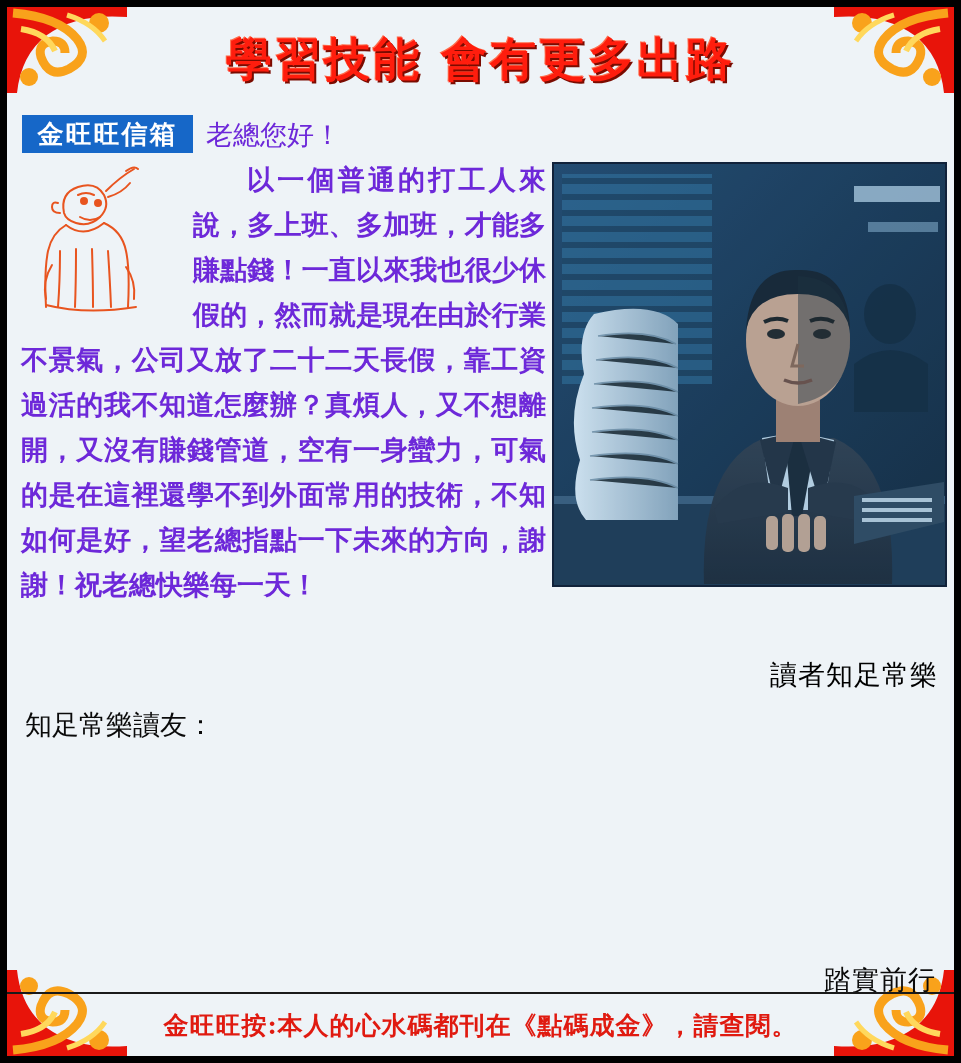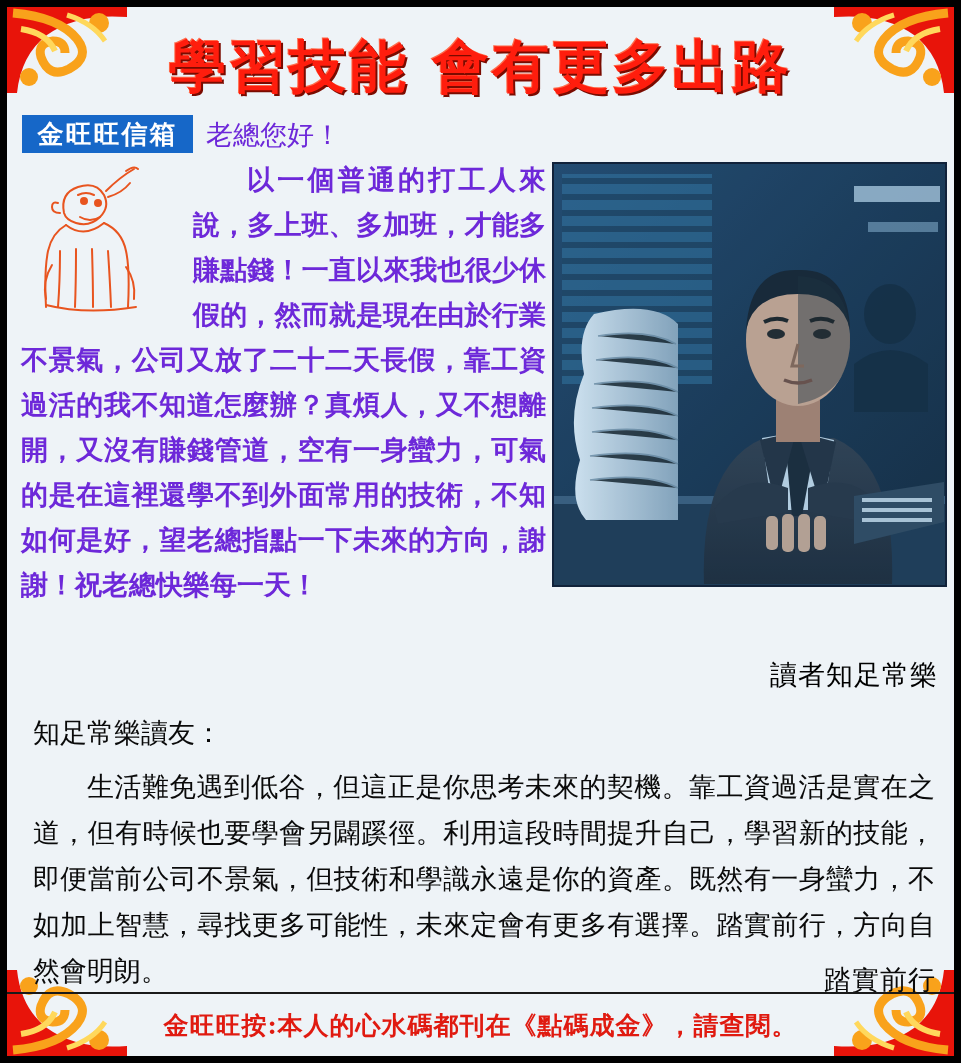--- a/index.html
+++ b/index.html
@@ -41,21 +41,21 @@
   .corner.br { right: 0; bottom: 0; transform: scale(-1, -1); }
 
   .title {
     position: absolute;
     left: 0;
     right: 0;
     top: 22px;
     text-align: center;
     font-family: "DejaVu Serif", "Liberation Serif", serif;
     font-weight: bold;
-    font-size: 57px;
+    font-size: 46px;
     letter-spacing: 3px;
     color: #ff1d0d;
     text-shadow: 2px 2px 0 #7a0b00, -1px -1px 0 #ff6a4a;
     white-space: nowrap;
   }
 
   .mailbox-badge {
     position: absolute;
     left: 15px;
     top: 108px;
@@ -121,21 +121,21 @@
   .reply {
     position: absolute;
     left: 18px;
     top: 695px;
     width: 918px;
     font-size: 27px;
     line-height: 46px;
     color: #0a0a0a;
     text-align: justify;
   }
-  .reply p { margin: 8px; }
+  .reply p { margin: 0; }
 
   .signature-reply {
     position: absolute;
     right: 18px;
     top: 955px;
     font-size: 27px;
     color: #0a0a0a;
     letter-spacing: 1px;
   }
 
@@ -355,20 +355,19 @@
 
     <div class="letter-body">
       <p style="margin-left:185px;">老總您好！</p>
       <p class="indent" style="shape-outside:none;font-weight:bold;"><span style="float: left; width: 172px; height: 170px;"></span><span style="float: right; width: 400px; height: 430px;"></span>以一個普通的打工人來說，多上班、多加班，才能多賺點錢！一直以來我也很少休假的，然而就是現在由於行業不景氣，公司又放了二十二天長假，靠工資過活的我不知道怎麼辦？真煩人，又不想離開，又沒有賺錢管道，空有一身蠻力，可氣的是在這裡還學不到外面常用的技術，不知如何是好，望老總指點一下未來的方向，謝謝！祝老總快樂每一天！</p>
     </div>
 
     <div class="signature-reader">讀者知足常樂</div>
 
     <div class="reply">
       <p>知足常樂讀友：</p>
-      <p class="indent">生活難免遇到低谷，但這正是你思考未來的契機。靠工資過活是實在之道，但有時候也要學會另闢蹊徑。利用這段時間提升自己，學習新的技能，即便當前公司不景氣，但技術和學識永遠是你的資產。既然有一身蠻力，不如加上智慧，尋找更多可能性，未來定會有更多有選擇。踏實前行，方向自然會明朗。</p>
     </div>
     <div class="signature-reply">踏實前行</div>
 
     <div class="footer-rule"></div>
     <div class="footer-note">金旺旺按:本人的心水碼都刊在《點碼成金》，請查閱。</div>
   </div>
 </div>
 
 </body></html>

